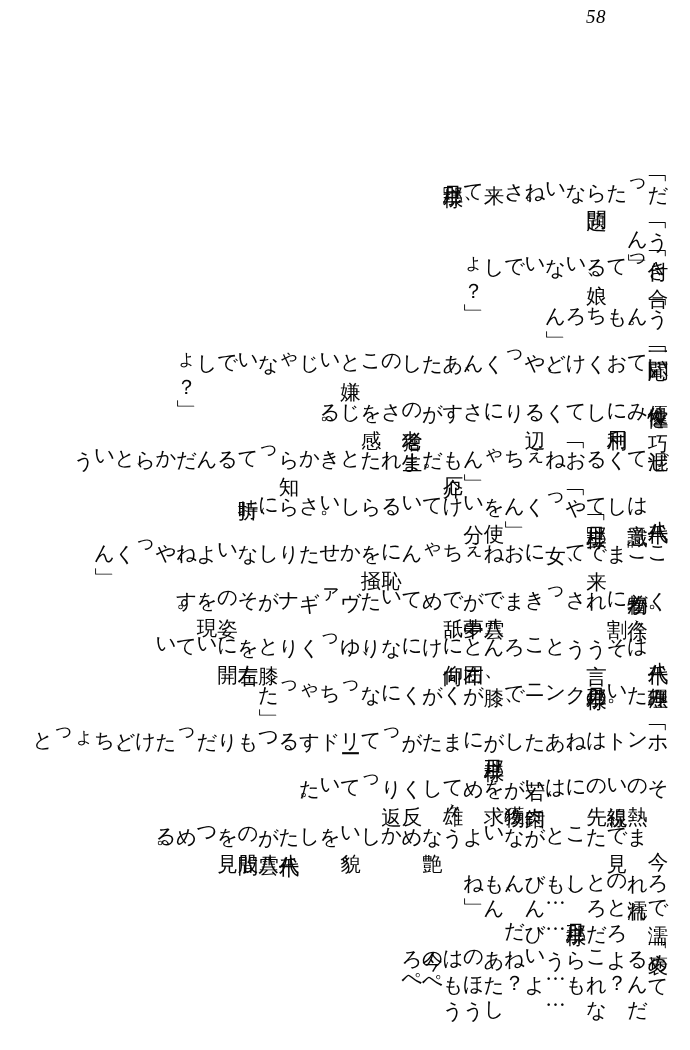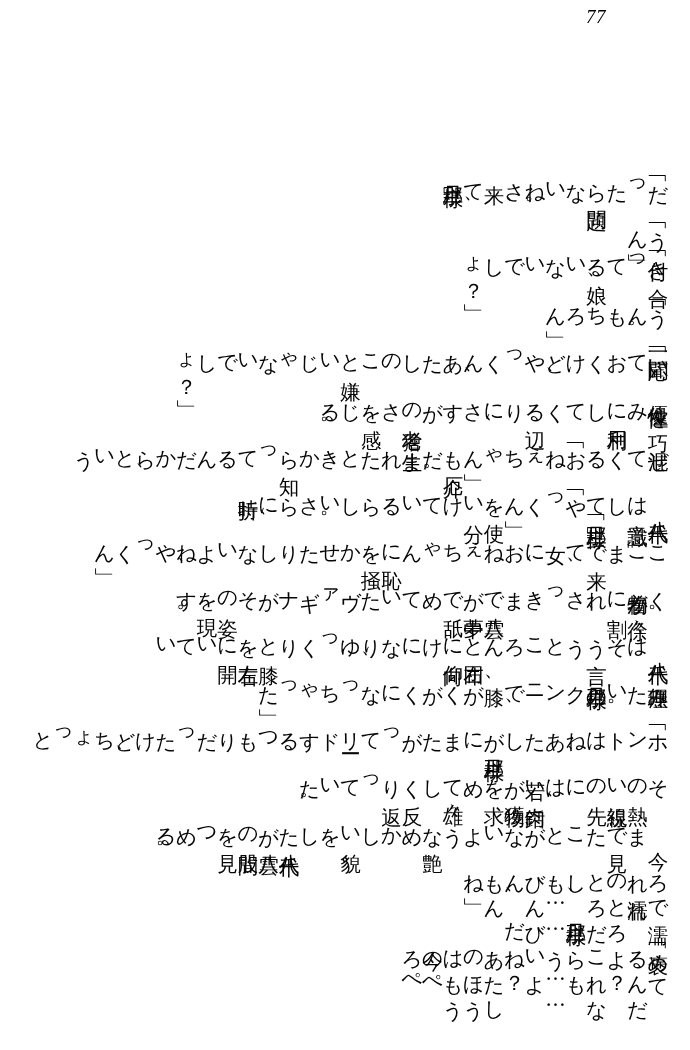--- a/index.html
+++ b/index.html
@@ -60,21 +60,21 @@
     white-space: pre-wrap;
     word-break: break-all;
     text-align: left;
   }
 </style>
 </head>
 <body>
 
 <div class="page">
 
-  <div class="page-number">77</div>
+  <div class="page-number">58</div>
 
   <div class="text-block">
     <div class="vline">「褒めてるんだよ？　これならもう……いよね？　あたしのほうはもう今のぺろぺ</div>
     <div class="vline">ろで濡れ濡れのとろとろだし、旦那様も……びんびん、だもんね」</div>
     <div class="vline">　今まで見たことがないような艶めかしい貌をした八千代が八雲の股間を見つめる。</div>
     <div class="vline">その熱い視線の先には、若い肉銛が獲物を求めて雄々しく反り返っていた。</div>
     <div class="vline">「ホントはね、あたしが旦那様にまたがってリードするつもりだったけど、ちょっと</div>
     <div class="vline">無理みたい。旦那様のクンニで、膝、がくがくになっちゃった」</div>
     <div class="vline">　八千代はそう言うところんと布団に仰向けになり、ゆっくりと膝を左右に開いてい</div>
     <div class="vline">く。着物が徐々に割れ、さっきまで八雲が夢中で舐めていたヴァギナがその姿を現す。</div>

